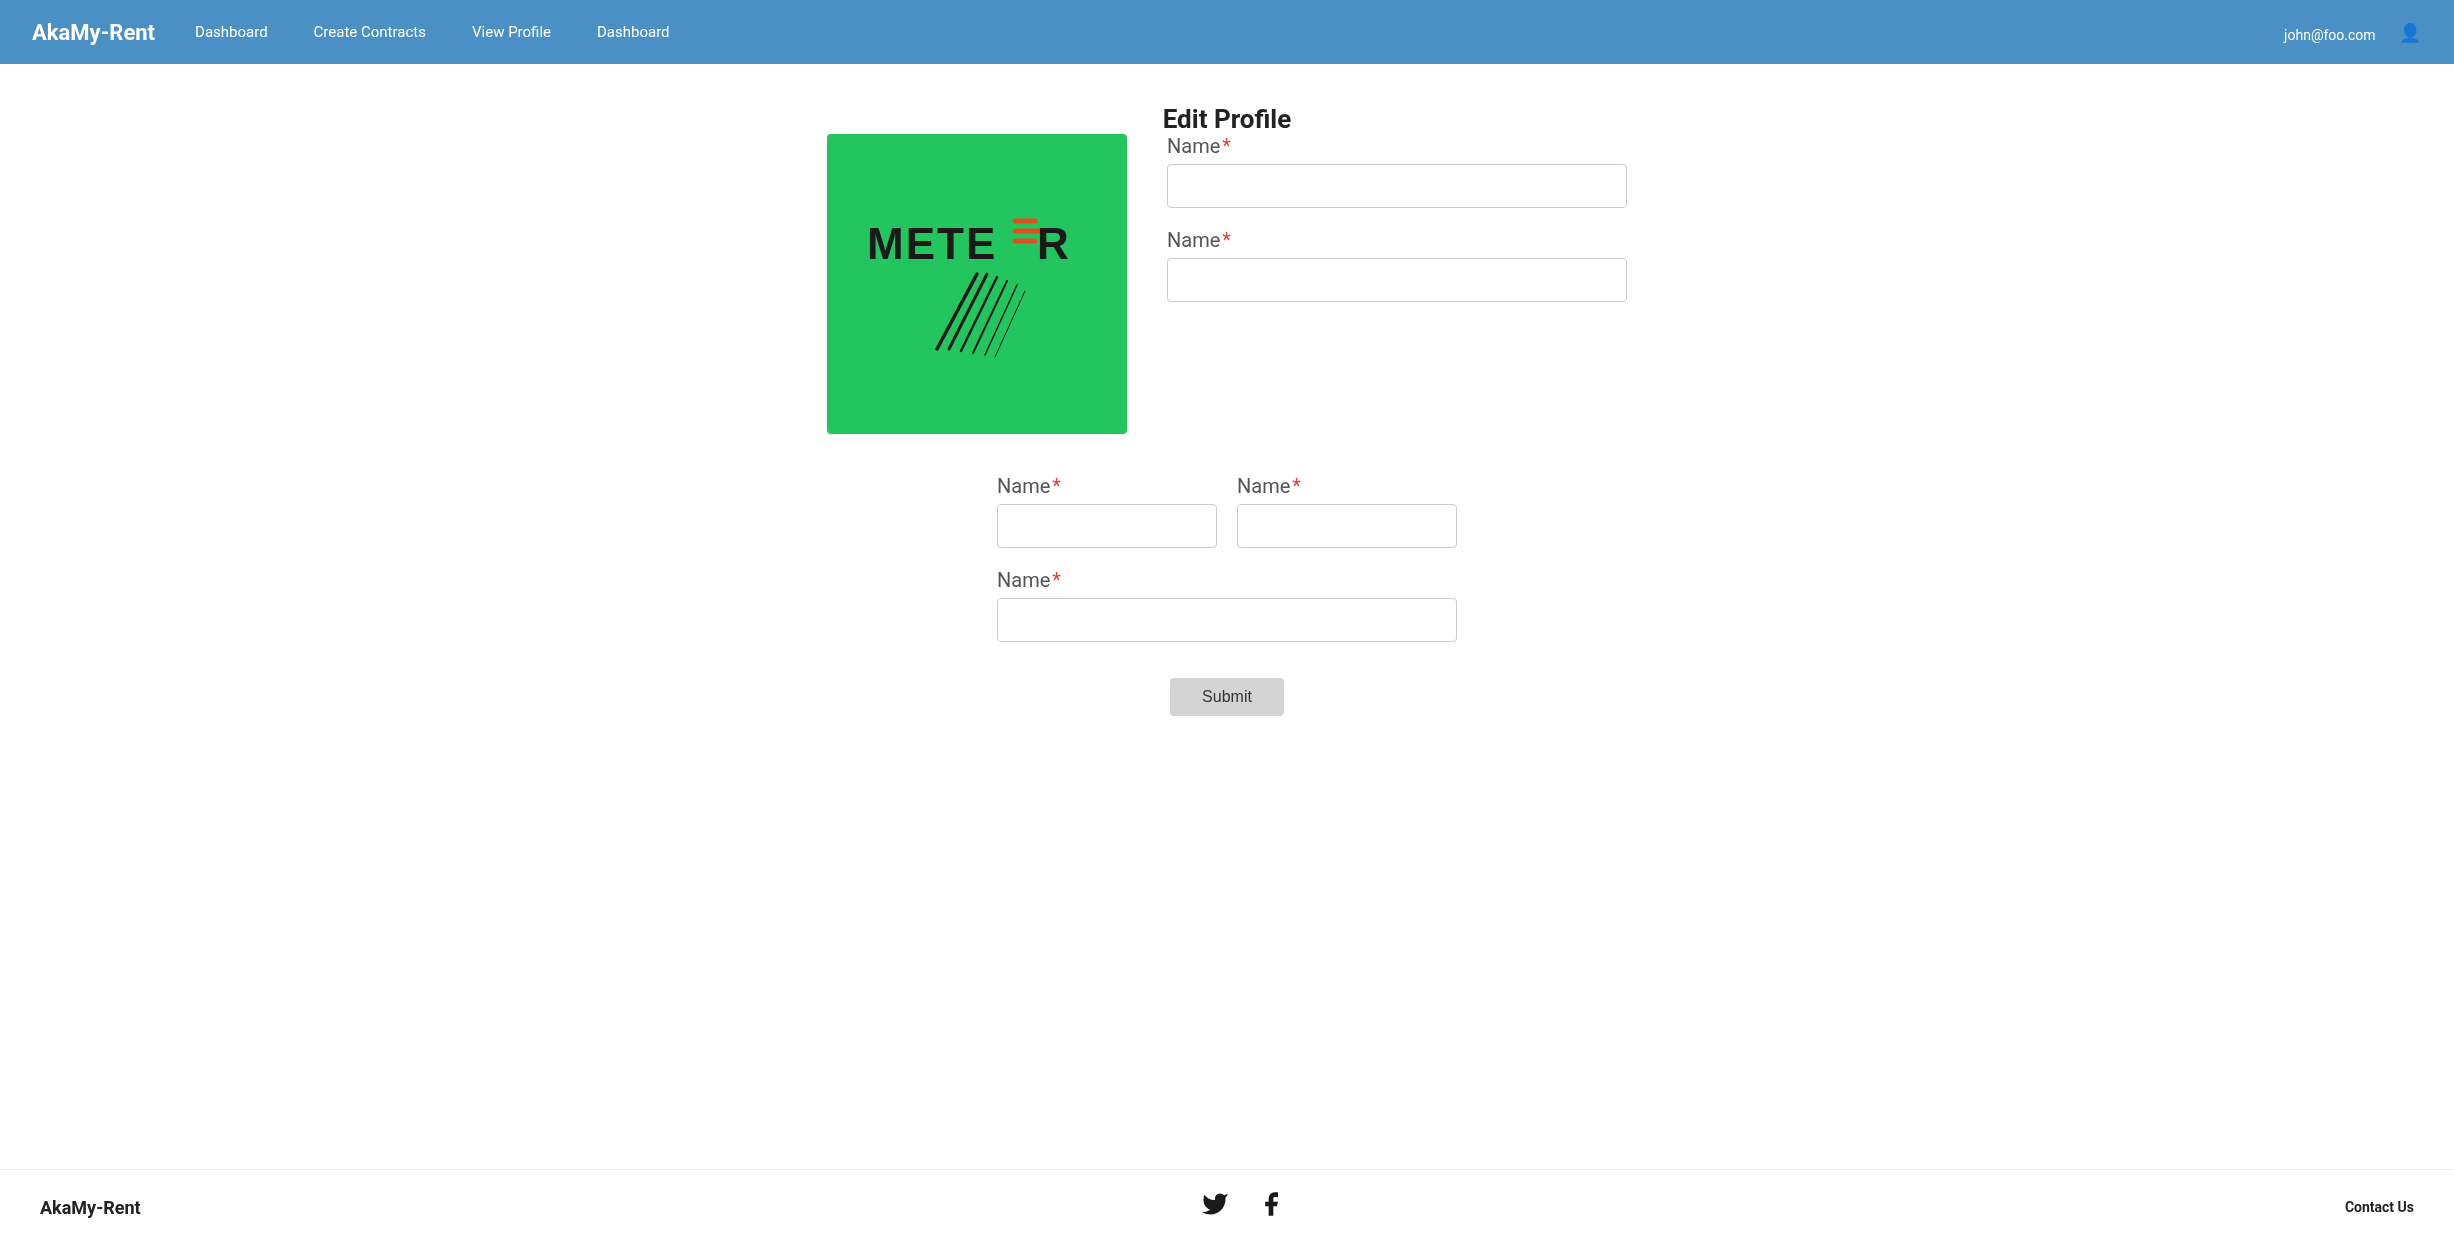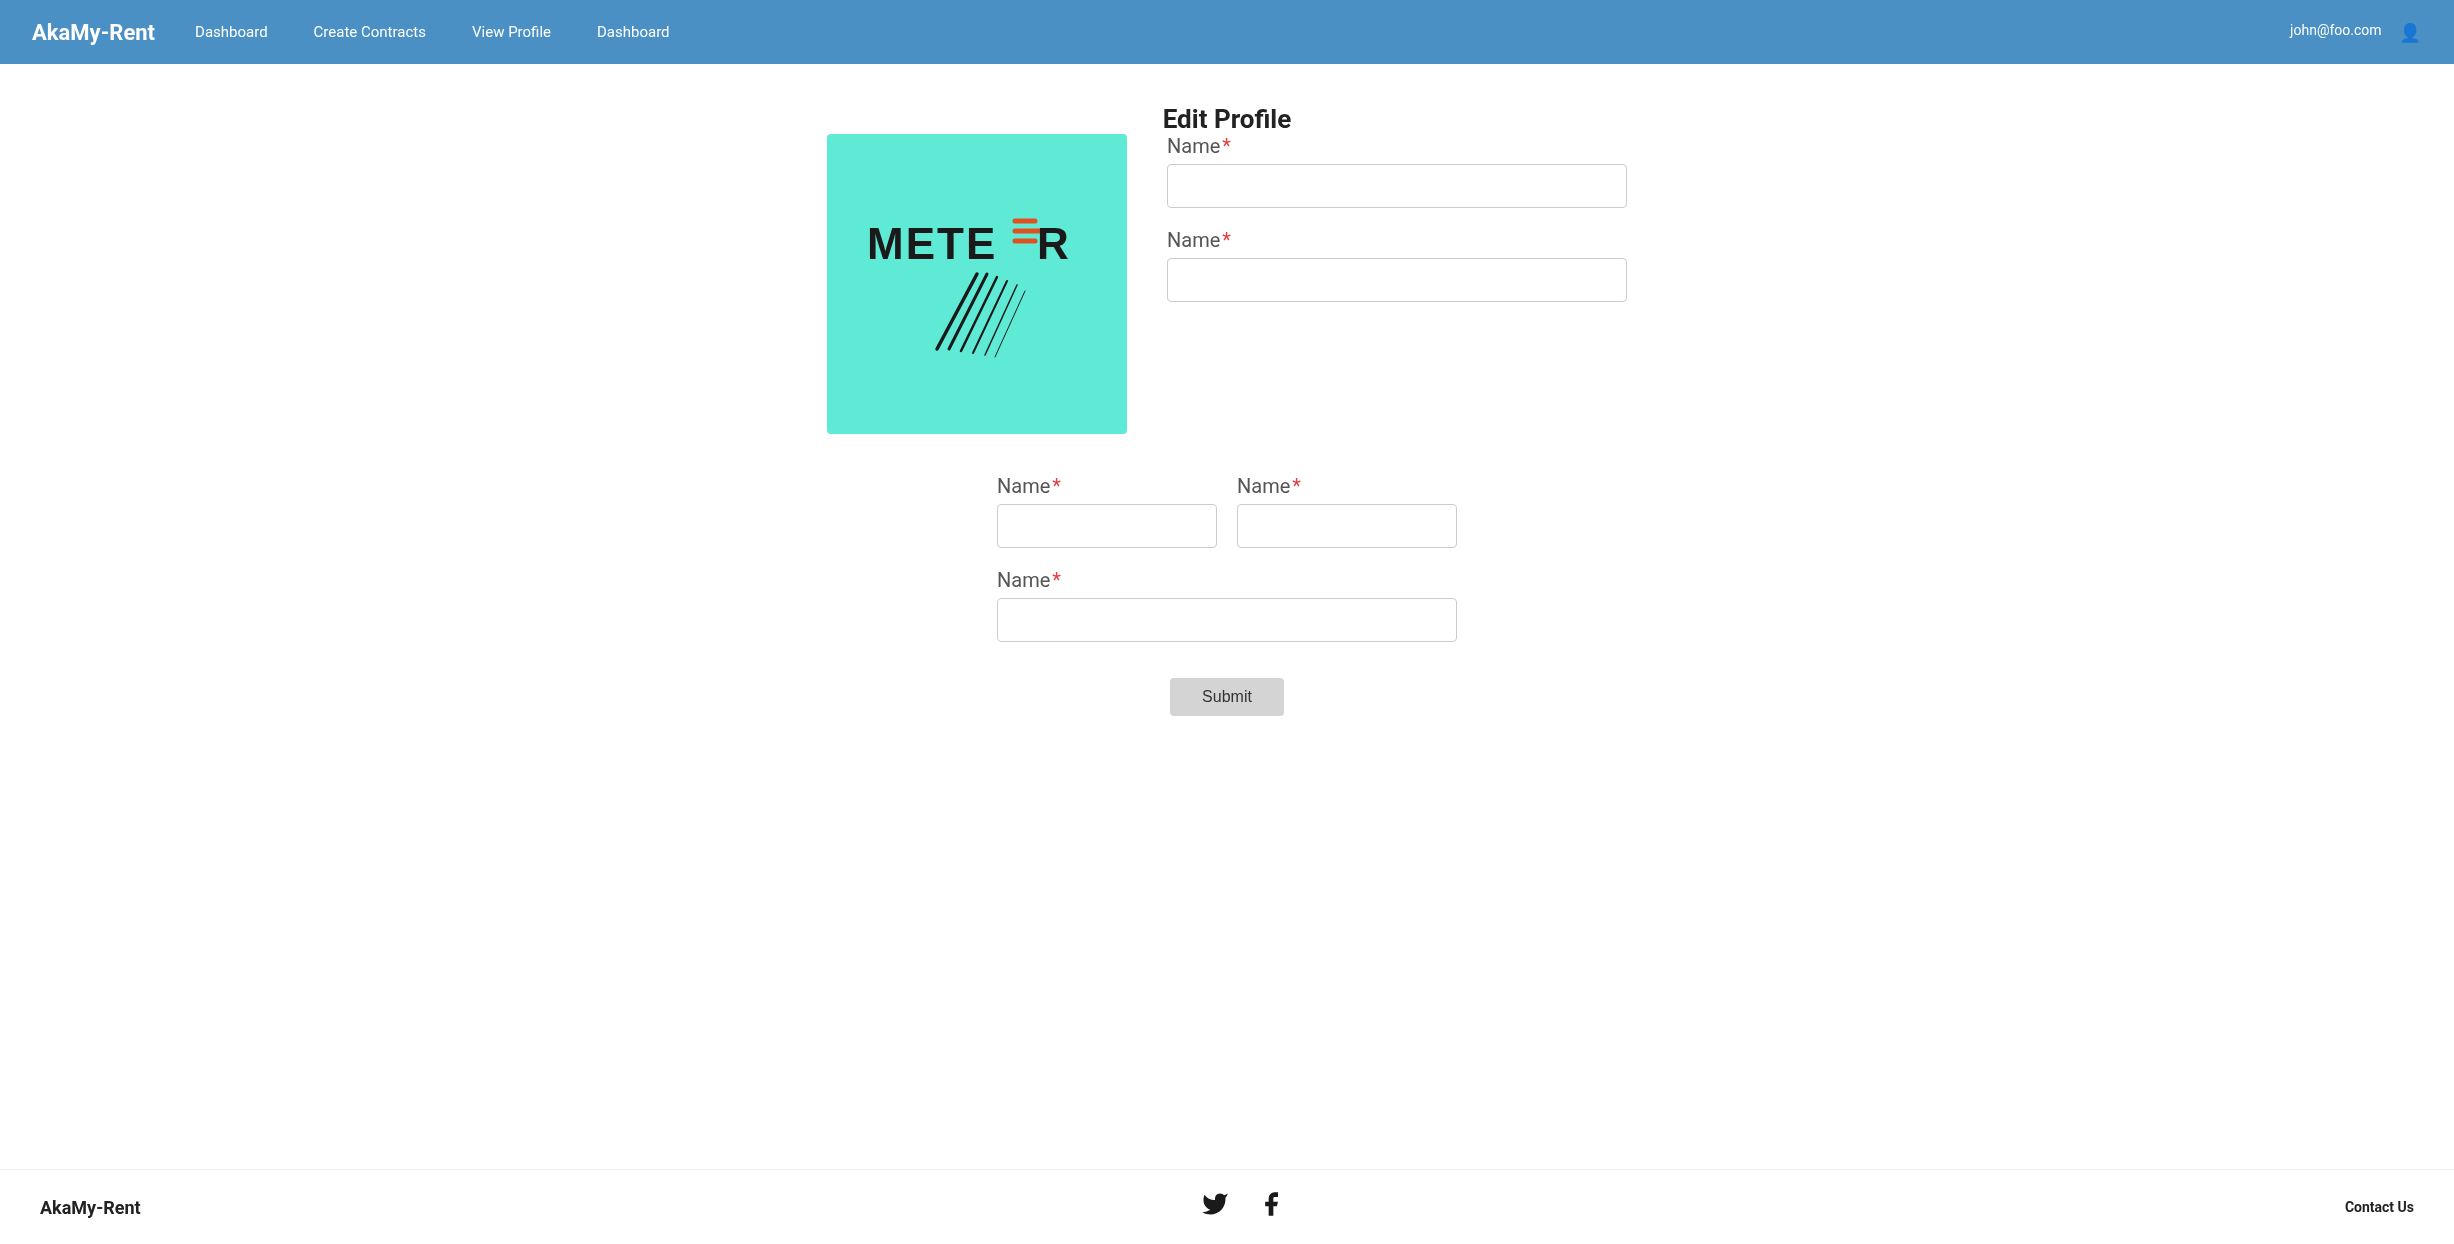--- a/index.html
+++ b/index.html
@@ -44,22 +44,22 @@
     .nav-link {
       color: #fff;
       text-decoration: none;
       font-size: 15px;
       cursor: pointer;
       white-space: nowrap;
     }
 
     .nav-user {
       display: flex;
-      align-items: flex-start;
-      gap: 18px;
+      align-items: flex-end;
+      gap: 24px;
       color: #fff;
       font-size: 14px;
       white-space: nowrap;
     }
 
     .user-icon {
       font-size: 18px;
     }
 
     
@@ -84,21 +84,21 @@
       width: 100%;
       max-width: 800px;
       margin-bottom: 40px;
     }
 
     
     .logo-box {
       width: 300px;
       min-width: 300px;
       height: 300px;
-      background-color: #5eead4;
+      background-color: #22c55e;
       border-radius: 4px;
       display: flex;
       flex-direction: column;
       align-items: center;
       justify-content: center;
       flex-shrink: 0;
     }
 
     .meteor-logo {
       display: flex;

